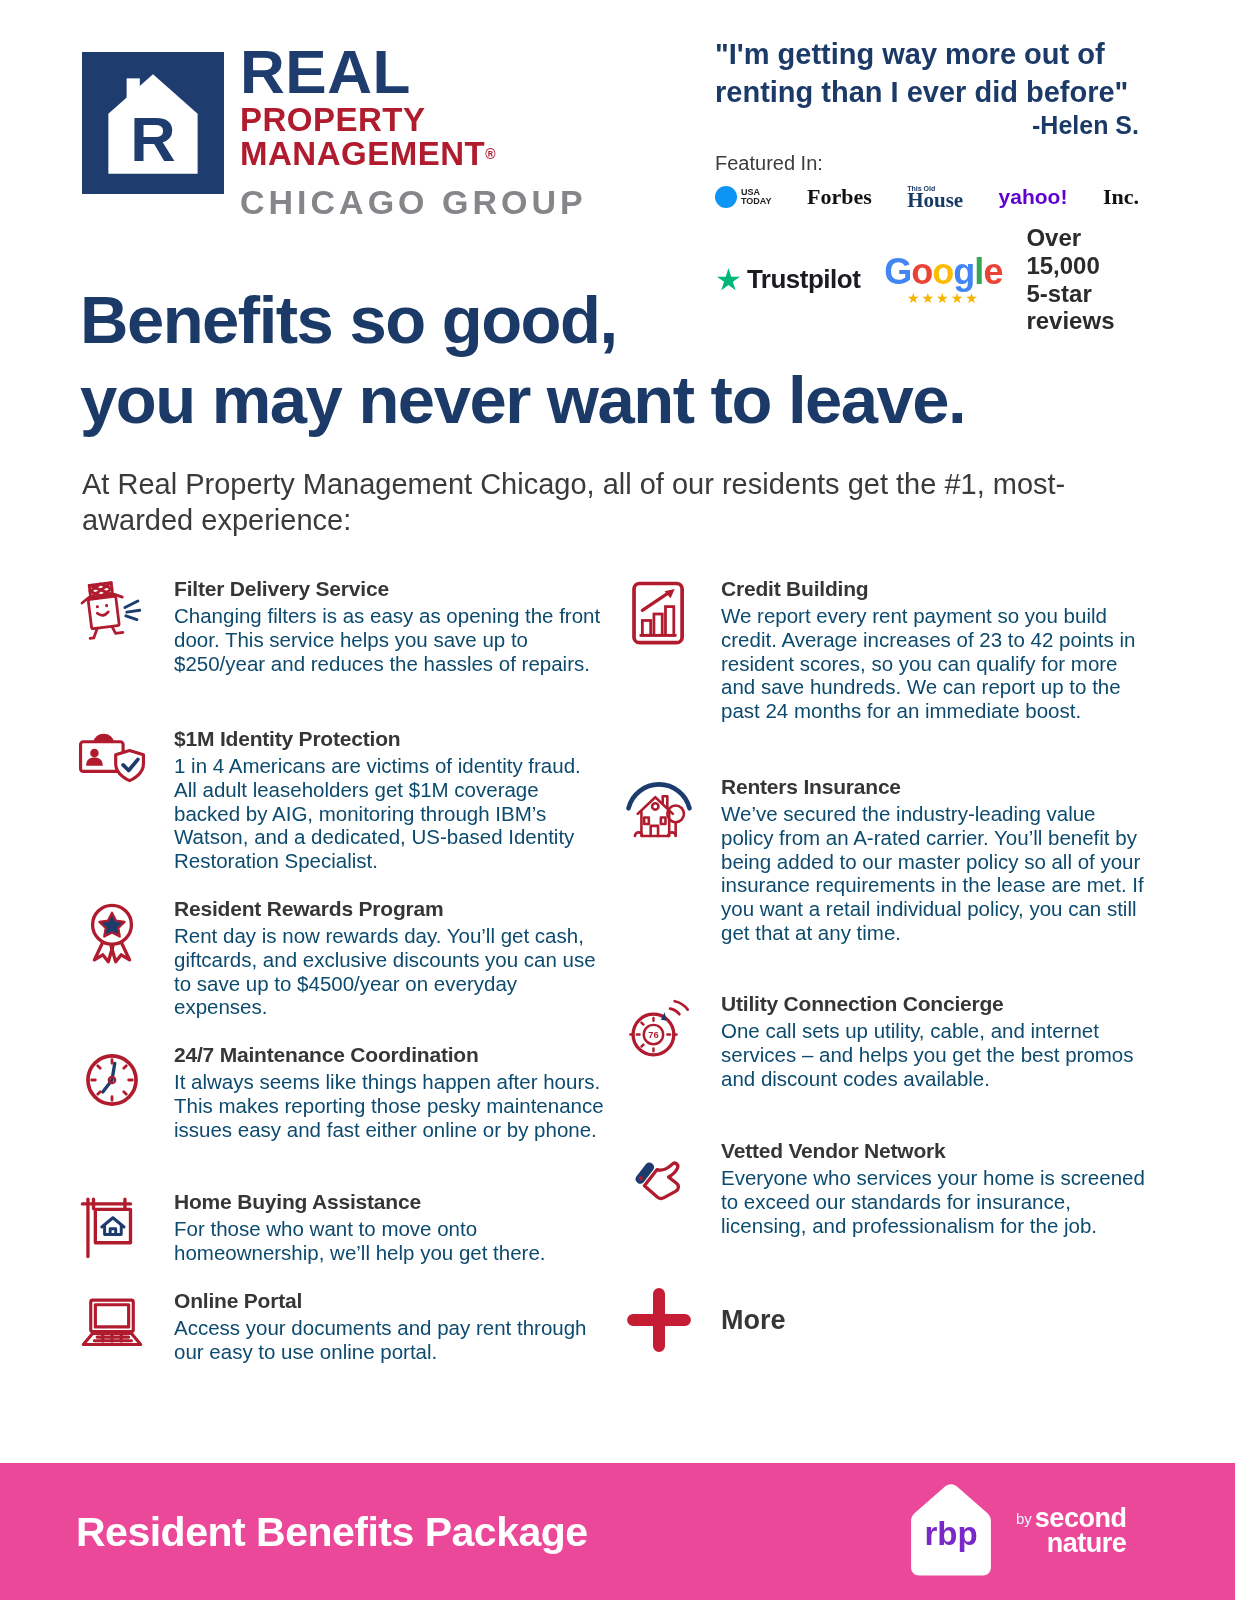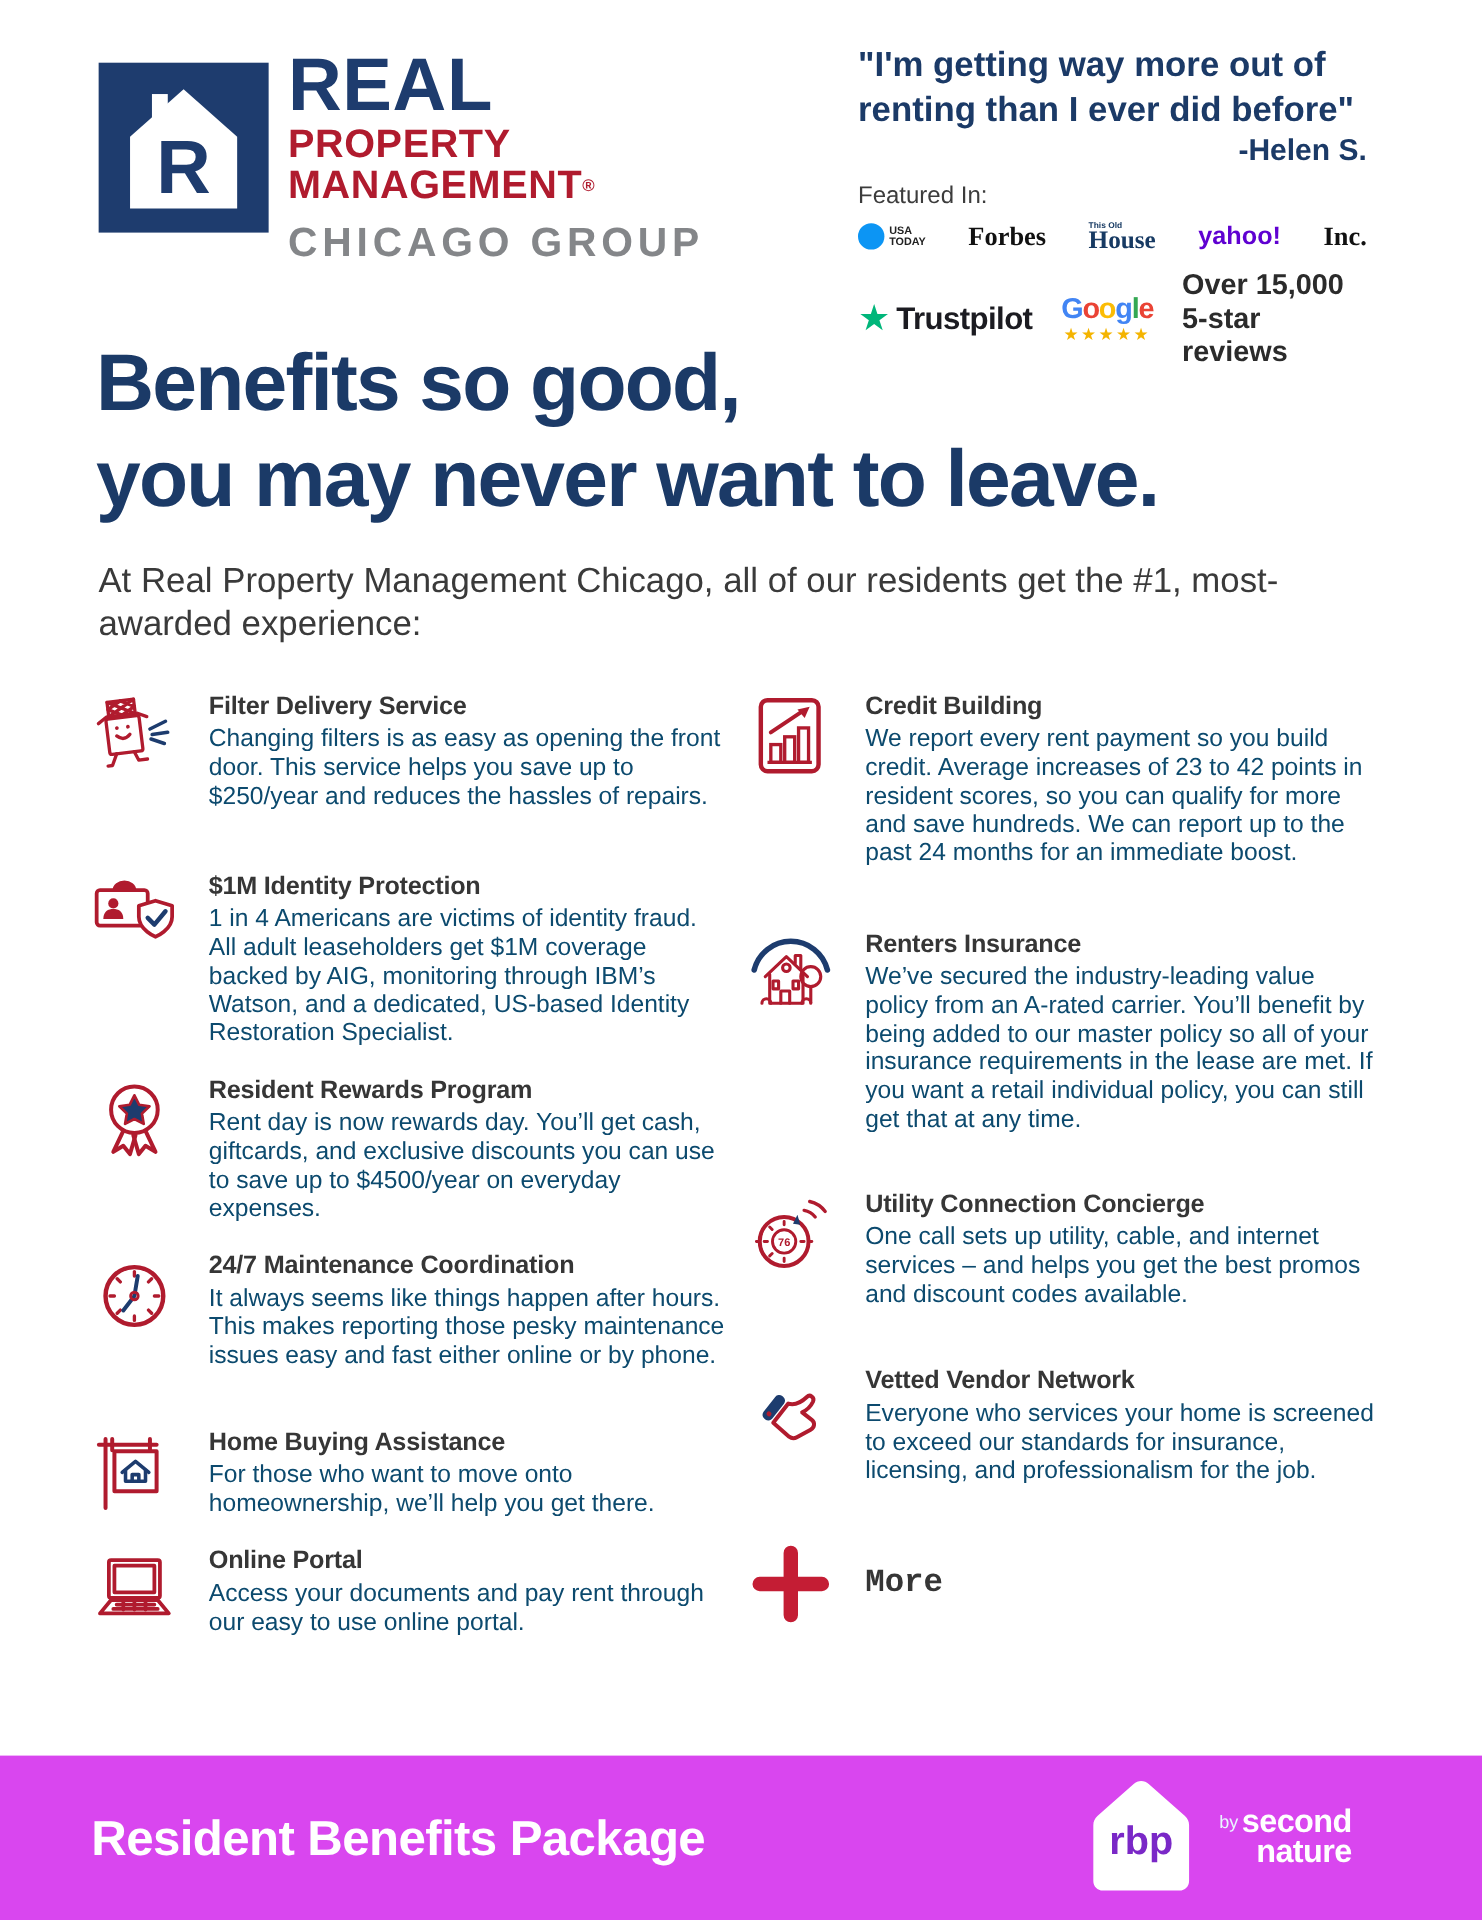--- a/index.html
+++ b/index.html
@@ -31,41 +31,41 @@
   .house{line-height:0.8;}
   .house-top{font-size:7px;font-weight:700;color:#173a63;}
   .house-main{font-family:"Liberation Serif", serif;font-size:21px;font-weight:700;color:#173a63;}
   .yahoo{font-size:21px;font-weight:700;color:#5f01d1;}
   .inc{font-family:"Liberation Serif", serif;font-size:22px;font-weight:700;color:#111;}
   .reviews-row{display:flex;align-items:center;margin-top:14px;gap:24px;width:430px;}
   .trustpilot{display:flex;align-items:center;gap:5px;}
   .tp-star{font-size:30px;color:#00b67a;line-height:1;}
   .tp-txt{font-size:26px;font-weight:700;color:#1b1b21;letter-spacing:-0.5px;}
   .google{display:flex;flex-direction:column;align-items:center;line-height:1;}
-  .google-word{font-size:24px;font-weight:700;letter-spacing:-1px;}
+  .google-word{font-size:36px;font-weight:700;letter-spacing:-1px;}
   .g-blue{color:#4285F4;} .g-red{color:#EA4335;} .g-yellow{color:#FBBC05;} .g-green{color:#34A853;}
   .google-stars{font-size:14px;color:#f4b400;letter-spacing:2px;margin-top:1px;}
   .reviews-count{font-size:24px;font-weight:700;color:#2b2b2b;line-height:1.15;}
 
   
   #headline{left:80px;top:280px;font-size:67px;font-weight:700;color:#1b3a67;
     line-height:1.2;letter-spacing:-1.5px;}
   #intro{left:82px;top:466px;width:1030px;font-size:29px;color:#3a3a3a;line-height:1.25;}
 
   
   .benefit{position:absolute;display:flex;width:548px;}
   .b-icon{width:74px;height:74px;flex:0 0 74px;margin-right:25px;}
   .b-text{width:432px;}
   .b-title{font-size:21px;font-weight:700;color:#363636;margin-bottom:3px;letter-spacing:-0.2px;}
   .b-desc{font-size:20.5px;color:#0c4a6e;line-height:1.16;}
   .benefit-more{align-items:center;}
   .more-label{font-size:27px;font-weight:700;color:#363636;}
 
   
-  #footer{left:0;top:1463px;width:1235px;height:137px;background:#d946ef;}
+  #footer{left:0;top:1463px;width:1235px;height:137px;background:#ec4899;}
   .footer-title{position:absolute;left:76px;top:50%;transform:translateY(-50%);
     color:#ffffff;font-size:41px;font-weight:700;letter-spacing:-0.5px;}
   .footer-logo{position:absolute;left:894px;top:11px;display:flex;align-items:flex-start;}
   .rbp-svg{width:114px;height:114px;}
   .by-block{display:flex;margin-left:8px;margin-top:32px;}
   .by-label{font-size:15px;color:#e9f5ff;margin-top:4px;margin-right:3px;}
   .sn-name{font-size:27px;font-weight:700;color:#ffffff;line-height:0.92;text-align:right;letter-spacing:-0.5px;}
 </style>
 </head>
 <body>
@@ -303,21 +303,21 @@
       <rect x="21" y="34" width="10" height="26" rx="4.5" fill="#1d3c6e"></rect>
       <circle cx="26" cy="54" r="2.2" fill="#b01b2e"></circle>
     </g>
   </svg>
   <div class="b-text">
     <div class="b-title">Vetted Vendor Network</div>
     <div class="b-desc">Everyone who services your home is screened to exceed our standards for insurance, licensing, and professionalism for the job.</div>
   </div>
 </div>
 
-<div class="benefit benefit-more" style="left:622px;top:1283px;font-family:Liberation Mono, monospace;">
+<div class="benefit benefit-more" style="left:622px;top:1283px;">
   <svg class="b-icon" viewBox="0 0 80 80">
     <path d="M40 12 V68 M12 40 H68" stroke="#c41d34" stroke-width="13" stroke-linecap="round" fill="none"></path>
   </svg>
   <div class="more-label">More</div>
 </div>
 
 <div class="abs" id="footer">
   <div class="footer-title">Resident Benefits Package</div>
   <div class="footer-logo">
     <svg class="rbp-svg" viewBox="0 0 100 100">

